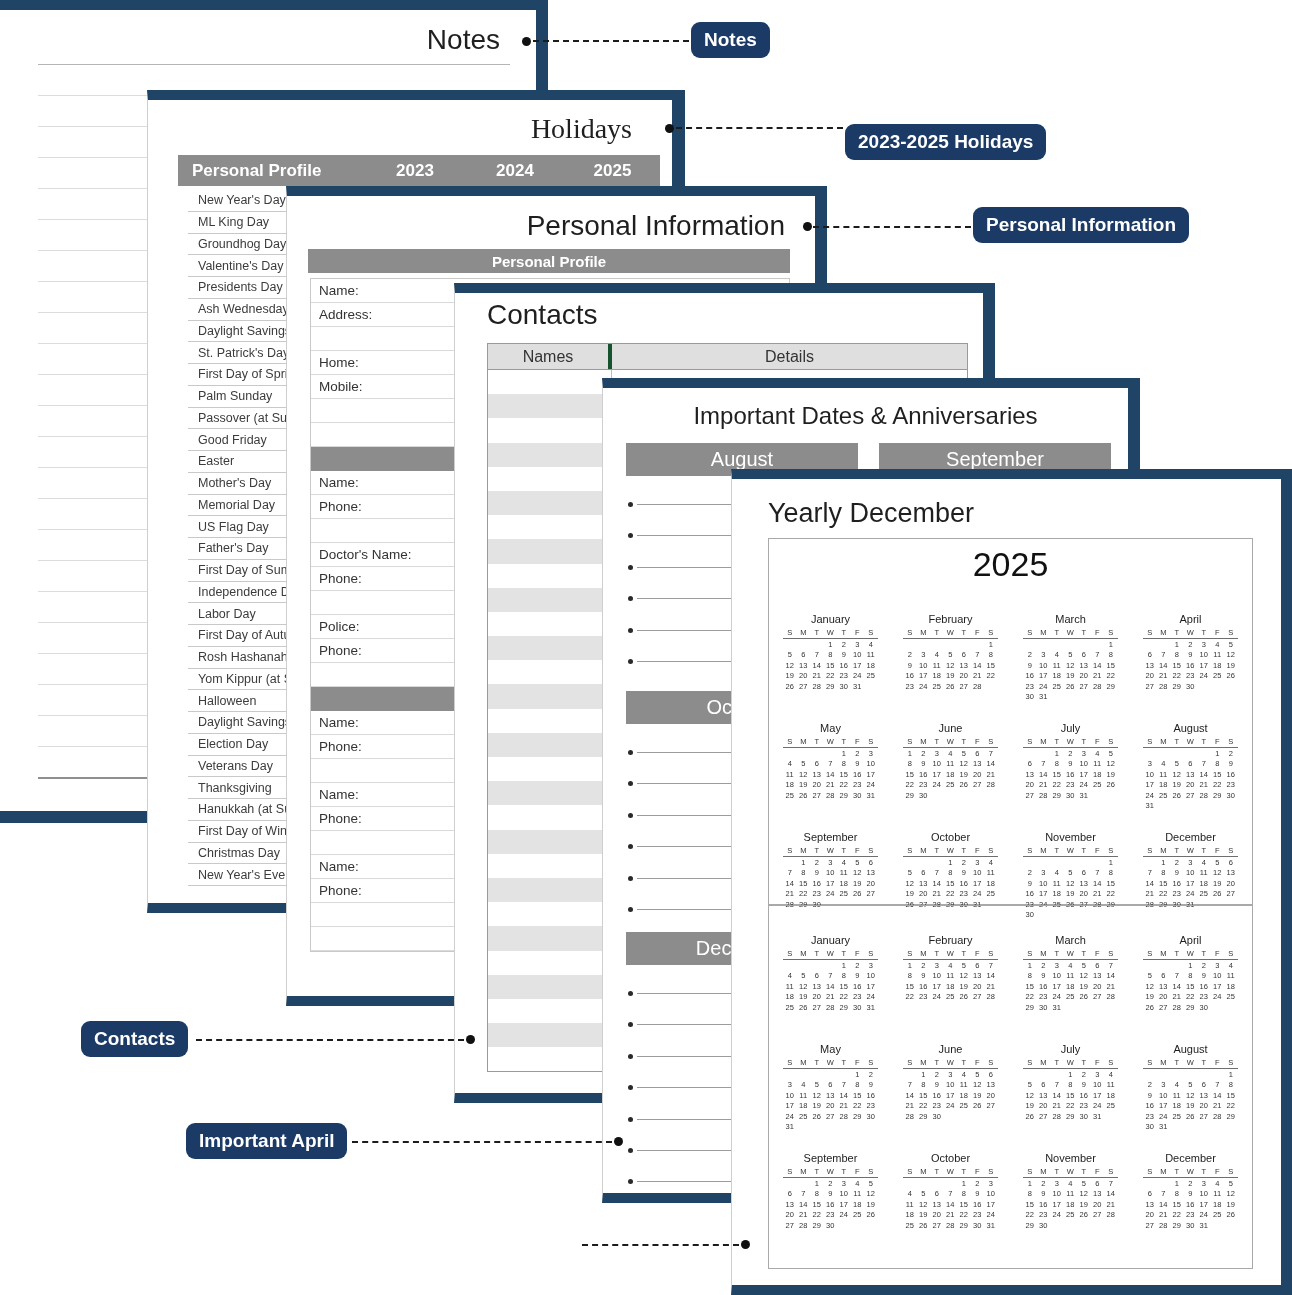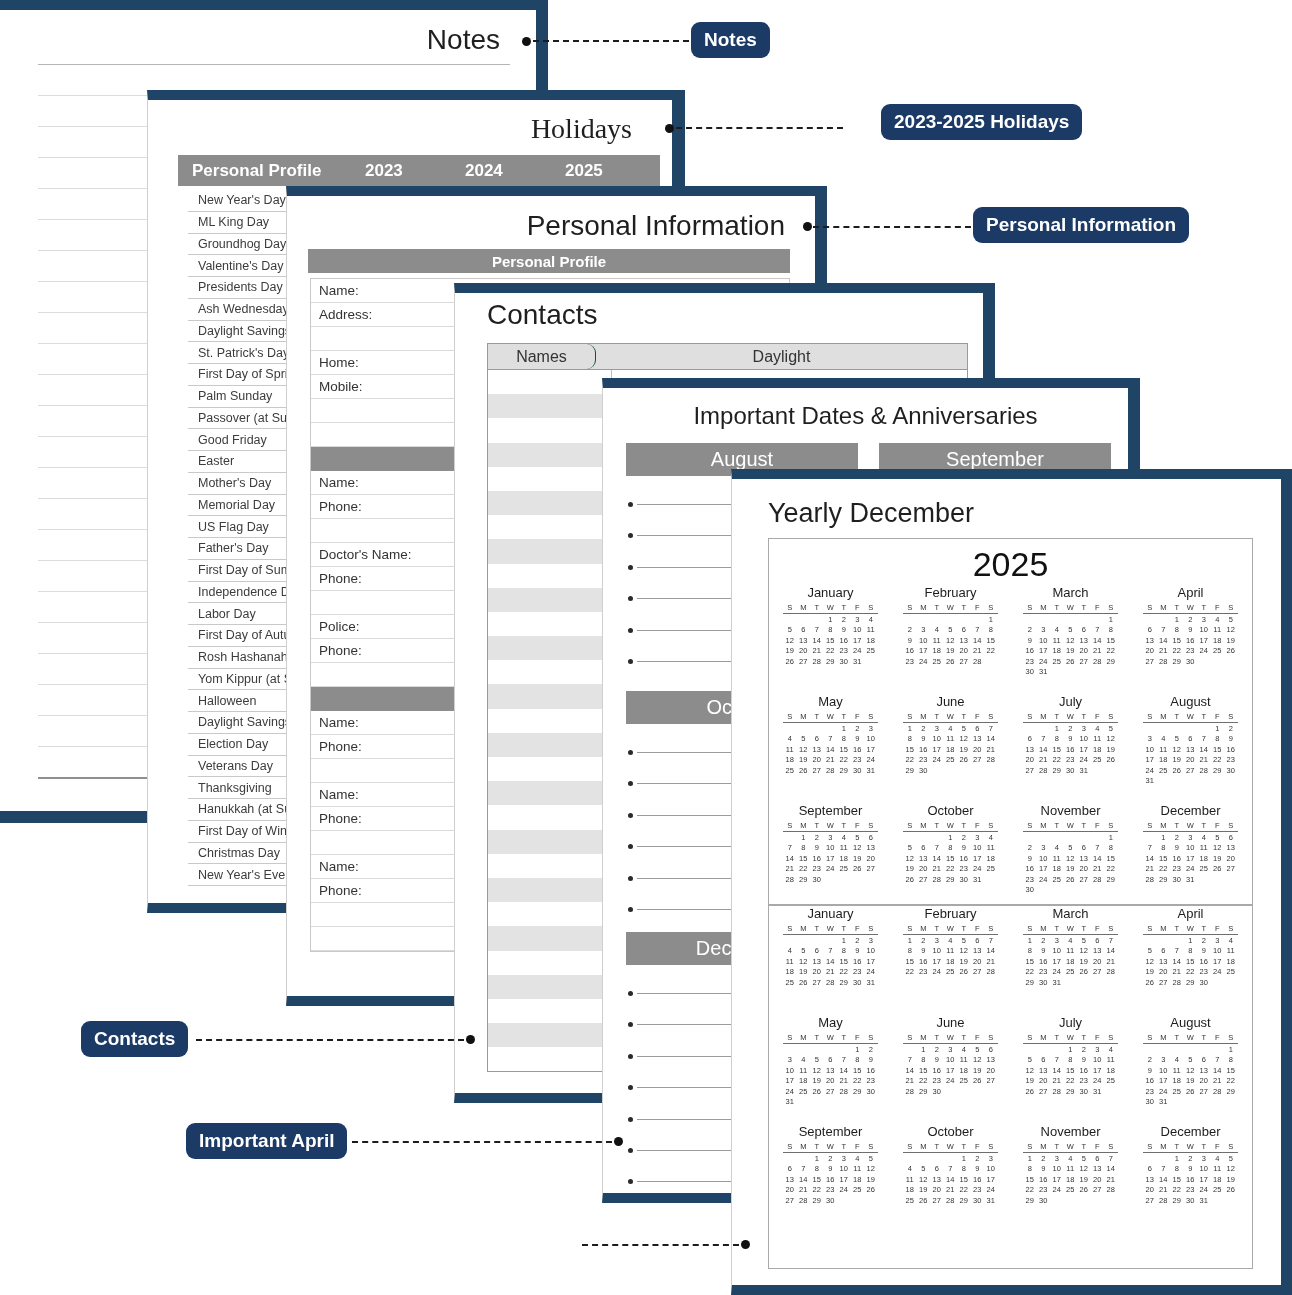--- a/index.html
+++ b/index.html
@@ -17,35 +17,35 @@
 
   
   .note-line{position:absolute;left:46px;width:472px;border-top:1px solid #dcdcdc;}
   .note-line.first{border-top-color:#b5b5b5;}
   .note-line.last{border-top:2px solid #8f8f8f;}
 
   
   .gray-bar{background:#8c8c8c;color:#fff;}
   #hol-bar{position:absolute;left:30px;top:55px;width:482px;height:31px;display:flex;align-items:center;font-weight:bold;font-size:17px;}
   #hol-bar .hb-label{flex:1;padding-left:14px;}
-  #hol-bar .hb-year{width:100px;text-align:left;}
+  #hol-bar .hb-year{width:100px;text-align:center;}
   #holiday-list{position:absolute;left:40px;top:90px;width:300px;height:696px;display:flex;flex-direction:column;}
   .h-row{flex:1;display:flex;align-items:center;padding-left:10px;font-size:12.5px;color:#3c3c3c;
          border-bottom:1px solid #c9c9c9;white-space:nowrap;}
 
   
   #pp-bar{position:absolute;left:21px;top:53px;width:482px;height:24px;display:flex;align-items:center;justify-content:center;font-weight:bold;font-size:15px;}
   #profile-fields{position:absolute;left:23px;top:82px;width:480px;border:1px solid #c9c9c9;box-sizing:border-box;}
   .pf-row{height:24px;display:flex;align-items:center;padding-left:8px;font-size:13.5px;color:#333;border-bottom:1px solid #dadada;box-sizing:border-box;}
   .pf-div{height:24px;background:#8c8c8c;}
 
   
   #contacts-table{position:absolute;left:32px;top:50px;width:481px;border:1px solid #9a9a9a;box-sizing:border-box;}
   #ct-head{display:flex;height:25px;background:#dfdfdf;border-bottom:1px solid #9a9a9a;font-size:16px;color:#333;}
-  #ct-head .ct-c1{width:108px;border-right:1px solid #14532d;display:flex;align-items:center;justify-content:center;box-sizing:border-box;border-radius:9px;}
+  #ct-head .ct-c1{width:124px;border-right:4px solid #14532d;display:flex;align-items:center;justify-content:center;box-sizing:border-box;}
   #ct-head .ct-c2{flex:1;display:flex;align-items:center;justify-content:center;}
   .ct-row{display:flex;height:24.2px;}
   .ct-row:nth-child(even){background:#e3e3e3;}
   .ct-row .ct-c1{width:124px;border-right:1px solid #bdbdbd;box-sizing:border-box;}
   .ct-row .ct-c2{flex:1;}
 
   
   #imp-title{position:absolute;top:14px;left:0;width:100%;text-align:center;font-size:24px;color:#1f1f1f;}
   .ids-section{position:absolute;left:23px;width:485px;}
   .ids-bars{display:flex;gap:21px;}
@@ -57,21 +57,21 @@
   .id-row::before{content:'';position:absolute;left:2px;top:-3px;width:5px;height:5px;background:#2a2a2a;border-radius:50%;}
   .id-row::after{content:'';position:absolute;left:11px;right:10px;top:-1px;border-top:1px solid #9c9c9c;}
 
   
   .year-box{position:absolute;left:36px;width:485px;border:1px solid #a9a9a9;box-sizing:border-box;}
   .year-box.y0{top:59px;height:367px;}
   .year-box.y1{top:426px;height:364px;}
   .year-label{text-align:center;font-size:34px;color:#111;margin-top:6px;height:40px;}
   .months-grid{display:grid;grid-template-columns:repeat(4,95px);justify-content:space-between;row-gap:17px;padding:0 14px;}
   .mcal{height:92px;}
-  .mname{text-align:center;font-size:13px;color:#1d1d1d;margin-bottom:3px;}
+  .mname{text-align:center;font-size:11px;color:#1d1d1d;margin-bottom:3px;margin-top:28px;}
   .dow{display:grid;grid-template-columns:repeat(7,13.5px);border-bottom:1px solid #6e6e6e;padding-bottom:1px;}
   .dcell{font-size:7.5px;text-align:center;color:#333;}
   .days{display:grid;grid-template-columns:repeat(7,13.5px);margin-top:1px;}
   .day{font-size:7.5px;line-height:10.4px;text-align:center;color:#333;}
 
   
   .badge{position:absolute;z-index:30;background:#1c3a66;color:#fff;font-weight:bold;font-size:19px;
          padding:7px 13px;border-radius:9px;white-space:nowrap;}
   .dash{position:absolute;z-index:25;border-top:2px dashed #1c1c1c;}
   .dot{position:absolute;z-index:26;width:9px;height:9px;background:#111;border-radius:50%;}
@@ -188,21 +188,21 @@
         <div class="pf-row"></div>
         <div class="pf-row"></div>
       </div>
   </div>
 
   <div class="page" id="page-contacts">
     <div class="pg-title" style="left:32px;top:6px;">Contacts</div>
     <div id="contacts-table">
       <div id="ct-head">
         <div class="ct-c1">Names</div>
-        <div class="ct-c2">Daylight</div>
+        <div class="ct-c2">Details</div>
       </div>
       <div id="ct-body">
           <div class="ct-row">
             <div class="ct-c1"></div>
             <div class="ct-c2"></div>
           </div>
           <div class="ct-row">
             <div class="ct-c1"></div>
             <div class="ct-c2"></div>
           </div>
@@ -1538,21 +1538,21 @@
         </div>
       </div>
   </div>
 
   <div class="dot" style="left:522px;top:37px;"></div>
   <div class="dash" style="left:533px;top:40px;width:156px;"></div>
   <div class="badge" style="left:691px;top:22px;">Notes</div>
 
   <div class="dot" style="left:665px;top:124px;"></div>
   <div class="dash" style="left:676px;top:127px;width:167px;"></div>
-  <div class="badge" style="left:845px;top:104px;margin-left:36px;">2023-2025 Holidays</div>
+  <div class="badge" style="left:845px;top:124px;">2023-2025 Holidays</div>
 
   <div class="dot" style="left:803px;top:222px;"></div>
   <div class="dash" style="left:813px;top:226px;width:158px;"></div>
   <div class="badge" style="left:973px;top:207px;">Personal Information</div>
 
   <div class="badge" style="left:81px;top:1021px;">Contacts</div>
   <div class="dash" style="left:196px;top:1039px;width:268px;"></div>
   <div class="dot" style="left:466px;top:1035px;"></div>
 
   <div class="badge" style="left:186px;top:1123px;">Important April</div>

